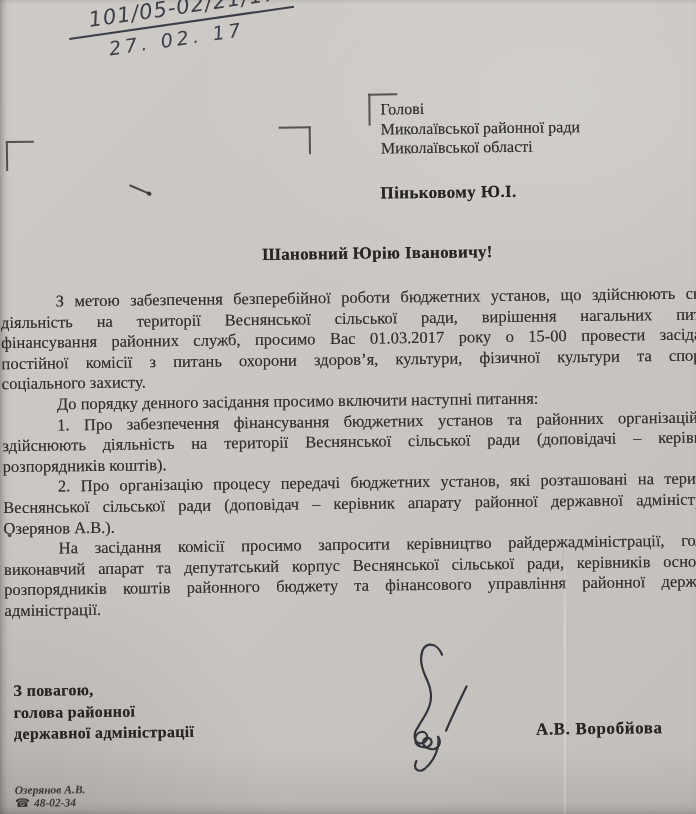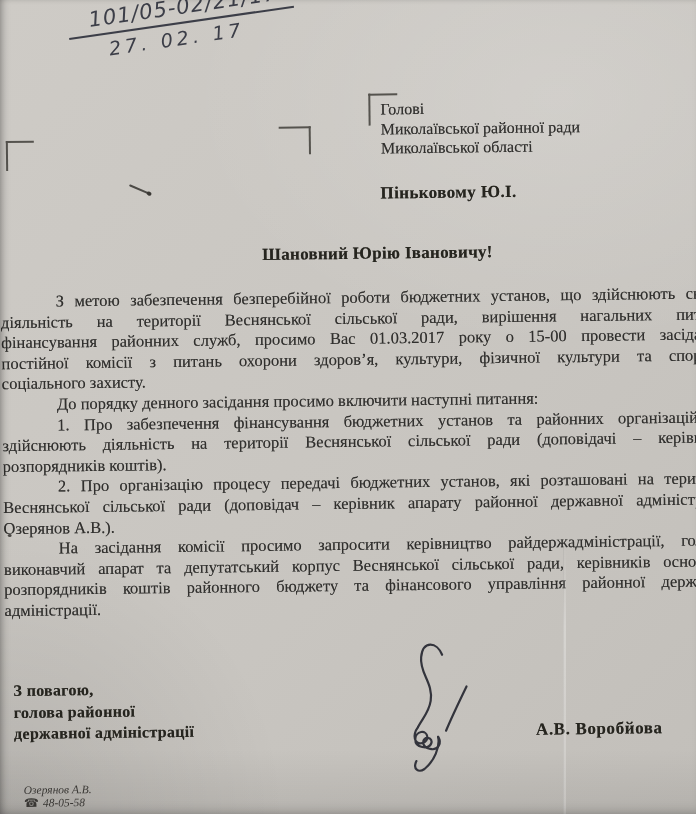--- a/index.html
+++ b/index.html
@@ -41,21 +41,21 @@
   .bline{white-space:normal;}
   .bline.ind{text-indent:55px;}
   .bline.just{text-align:justify;text-align-last:justify;}
   
   .signoff{left:10px;top:676px;font-size:16px;font-weight:bold;line-height:21.5px;
            color:#26251f;letter-spacing:.3px;text-shadow:0 0 .5px rgba(38,37,31,.6);}
   .signer{left:532px;top:722px;font-size:17px;font-weight:bold;color:#26251f;
           letter-spacing:.6px;text-shadow:0 0 .5px rgba(38,37,31,.6);}
   .sig-svg{left:396px;top:640px;}
   
-  .footer{left:19px;top:780px;font-size:11.5px;font-style:italic;font-weight:normal;
+  .footer{left:10px;top:780px;font-size:11.5px;font-style:italic;font-weight:bold;
           color:#3a3835;line-height:13px;}
   .phone-row{display:flex;align-items:center;gap:4px;}
   .phone-glyph{font-style:normal;font-size:12px;font-family:"DejaVu Sans",sans-serif;}
   
   .smudge{left:131px;top:186px;width:22px;height:2px;background:#4c4a46;
           transform:rotate(24deg);border-radius:2px;}
   .smudge:after{content:"";position:absolute;right:-2px;top:-1px;width:5px;height:4px;
           background:#3a3834;border-radius:50%;}
   .ink-dot{left:6px;top:530px;width:4px;height:3px;background:#4a4845;border-radius:50%;}
   
@@ -128,20 +128,20 @@
       <path d="M 46,92 C 52,78 60,62 67,48"></path>
     </g>
   </svg>
 
   <div class="abs signer">А.В. Воробйова</div>
 
   <div class="abs footer">
     <div>Озерянов А.В.</div>
     <div class="phone-row">
       <span class="phone-glyph">☎</span>
-      <span>48-05-58</span>
+      <span>48-02-34</span>
     </div>
   </div>
 
 </div>
 
 <div id="fold"></div>
 <div id="overlay"></div>
 
 </body></html>

